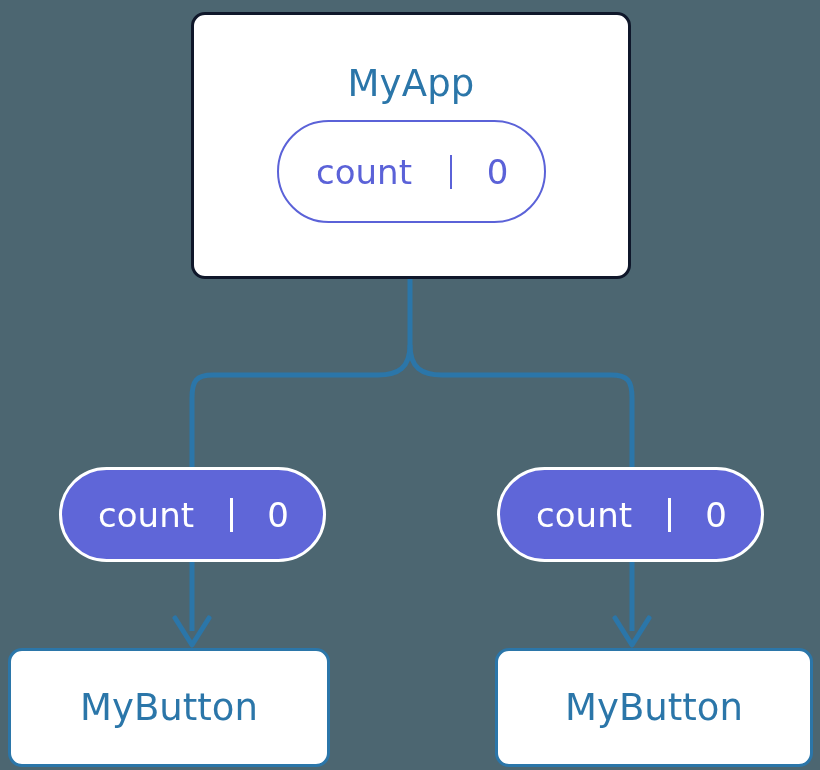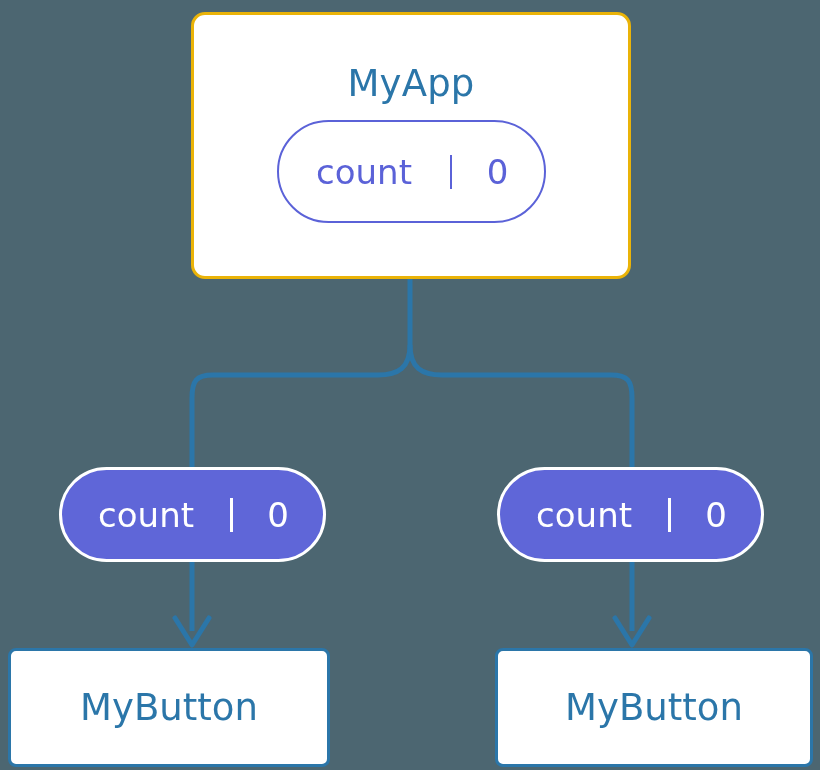--- a/index.html
+++ b/index.html
@@ -32,21 +32,21 @@
   }
   .node {
     position: absolute;
     z-index: 2;
     box-sizing: border-box;
   }
 
   
   .component-card {
     background: #ffffff;
-    border: 3px solid #eab308;
+    border: 3px solid #0f172a;
     border-radius: 14px;
     display: flex;
     flex-direction: column;
     align-items: center;
   }
   .component-title {
     color: #2b76a9;
     font-size: 37px;
     letter-spacing: 0.2px;
     line-height: 1;
@@ -95,21 +95,21 @@
     color: #ffffff;
   }
   .state-pill.filled .pill-value {
     border-left: 3px solid #ffffff;
   }
 
   
   .leaf-card {
     background: #ffffff;
     border: 3px solid #2b76a9;
-    border-radius: 8px;
+    border-radius: 14px;
     display: flex;
     align-items: center;
     justify-content: center;
   }
   .leaf-title {
     color: #2b76a9;
     font-size: 37px;
     line-height: 1;
     font-weight: 400;
     white-space: nowrap;

